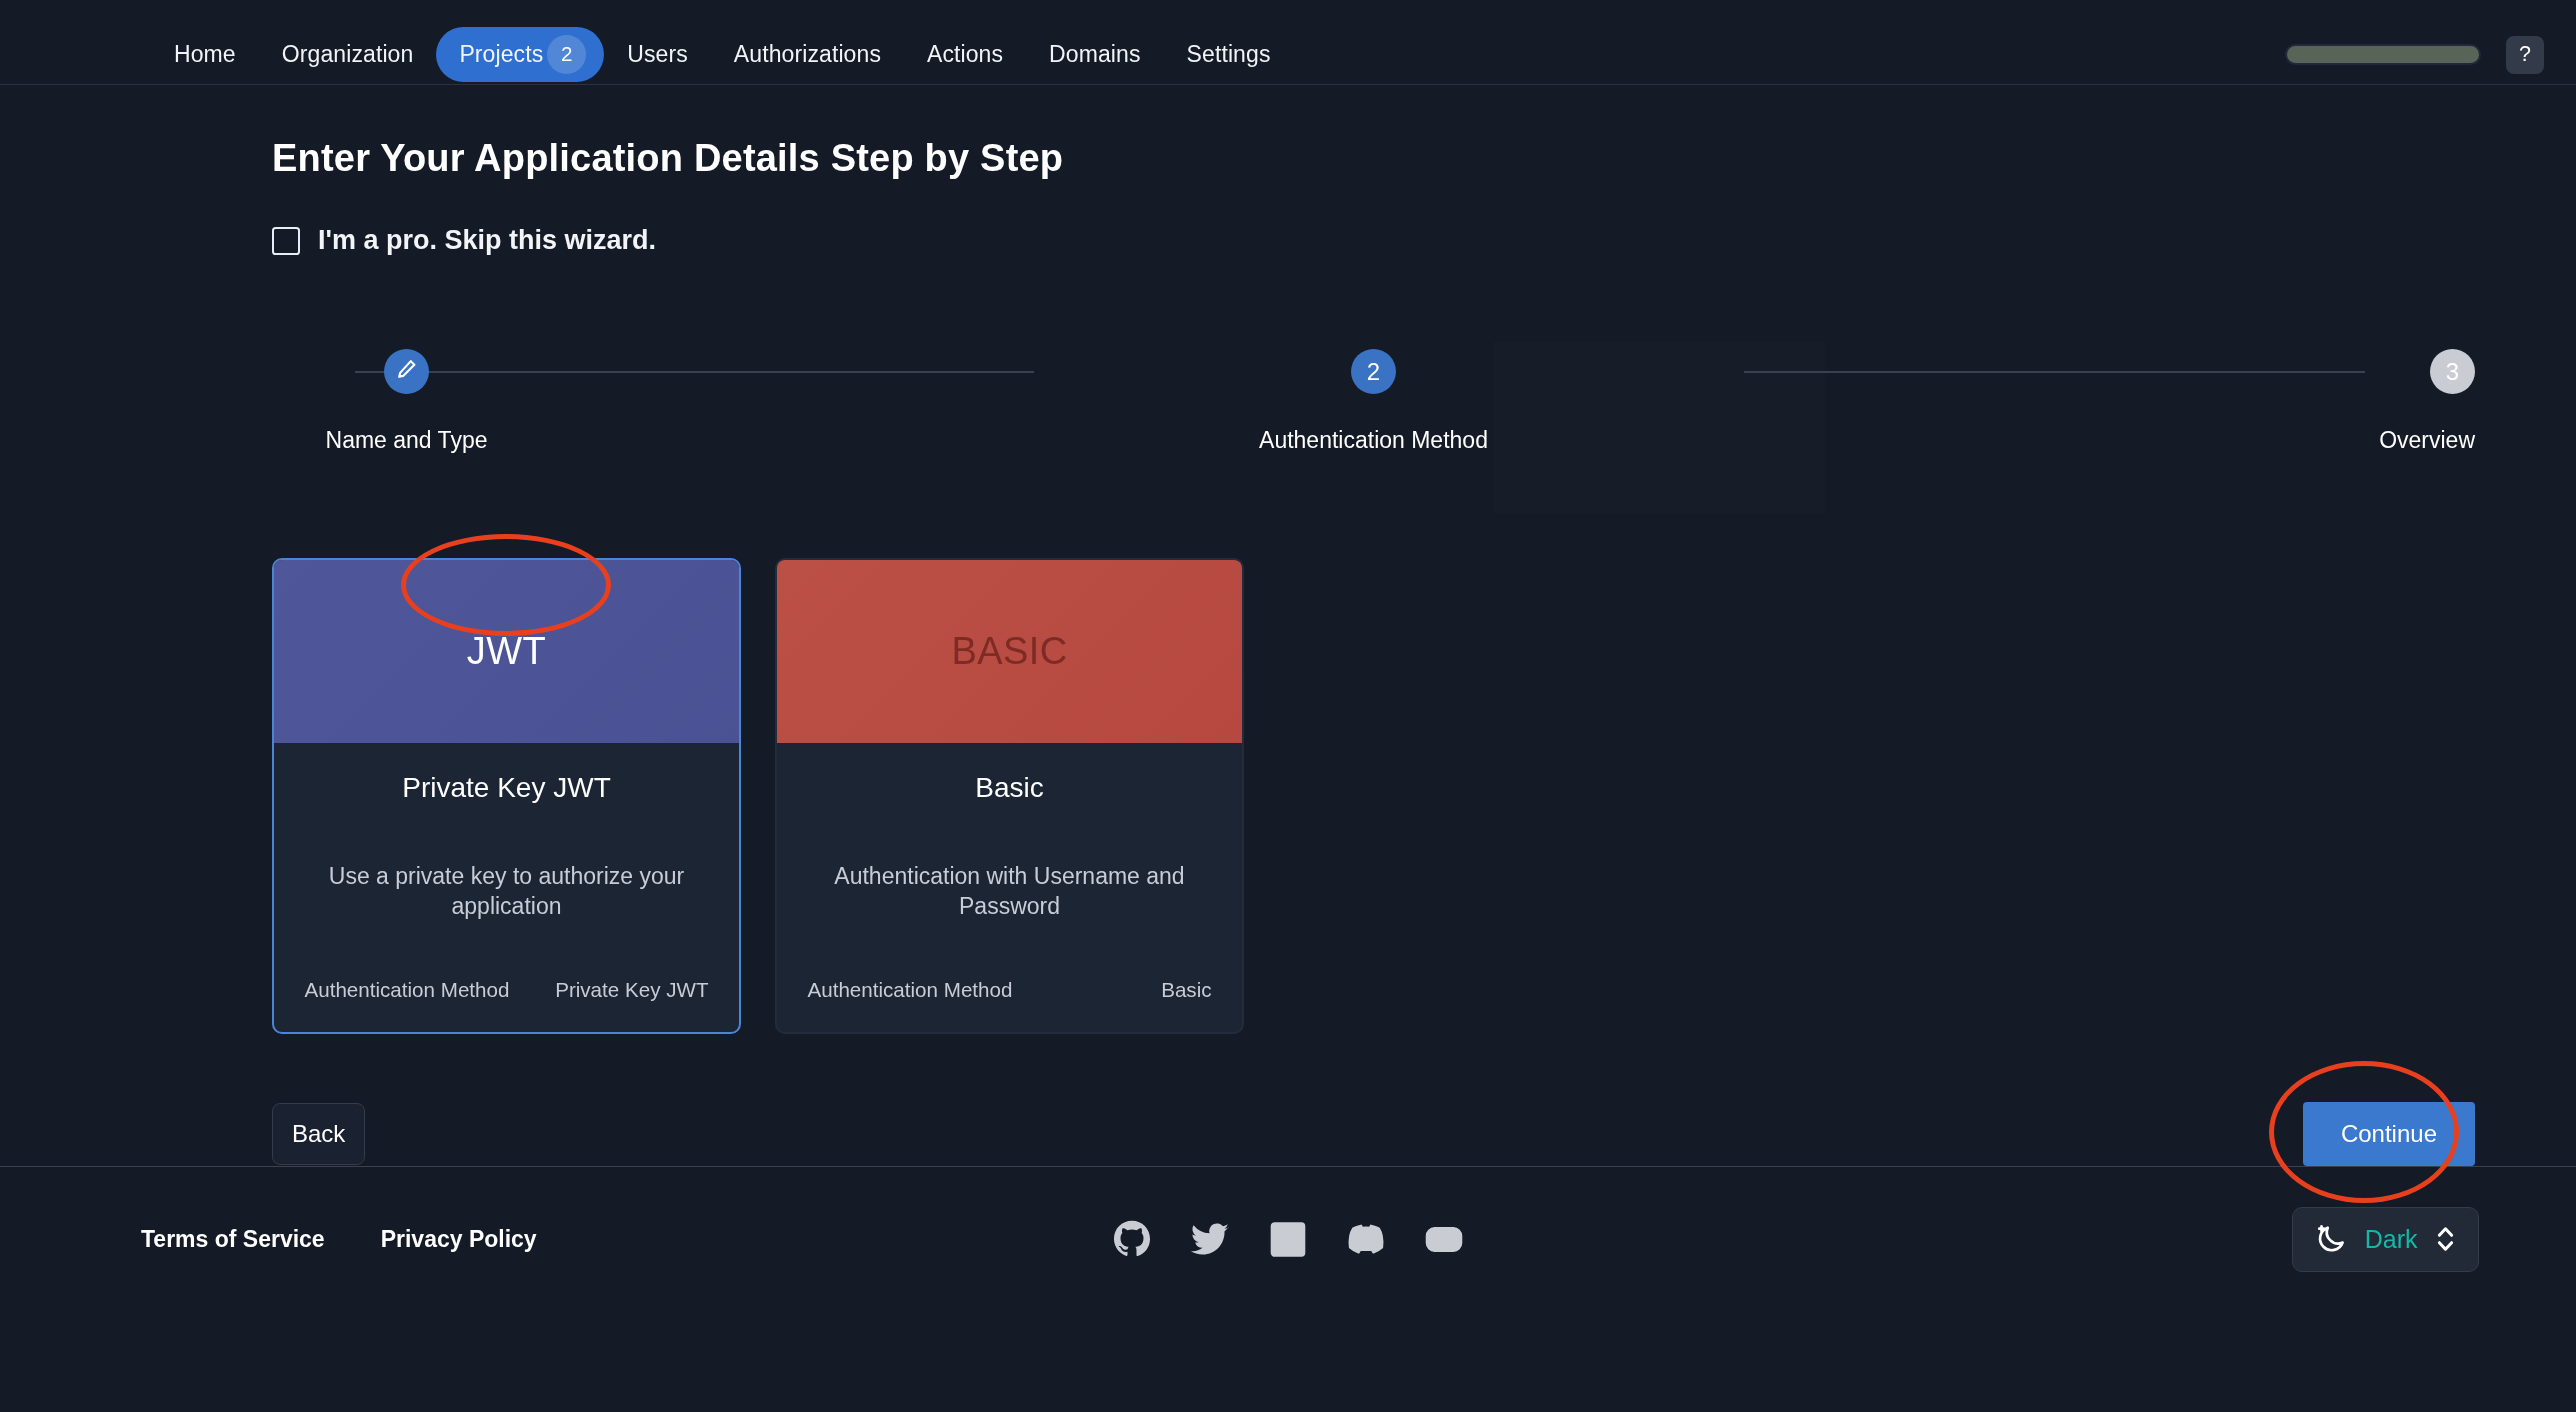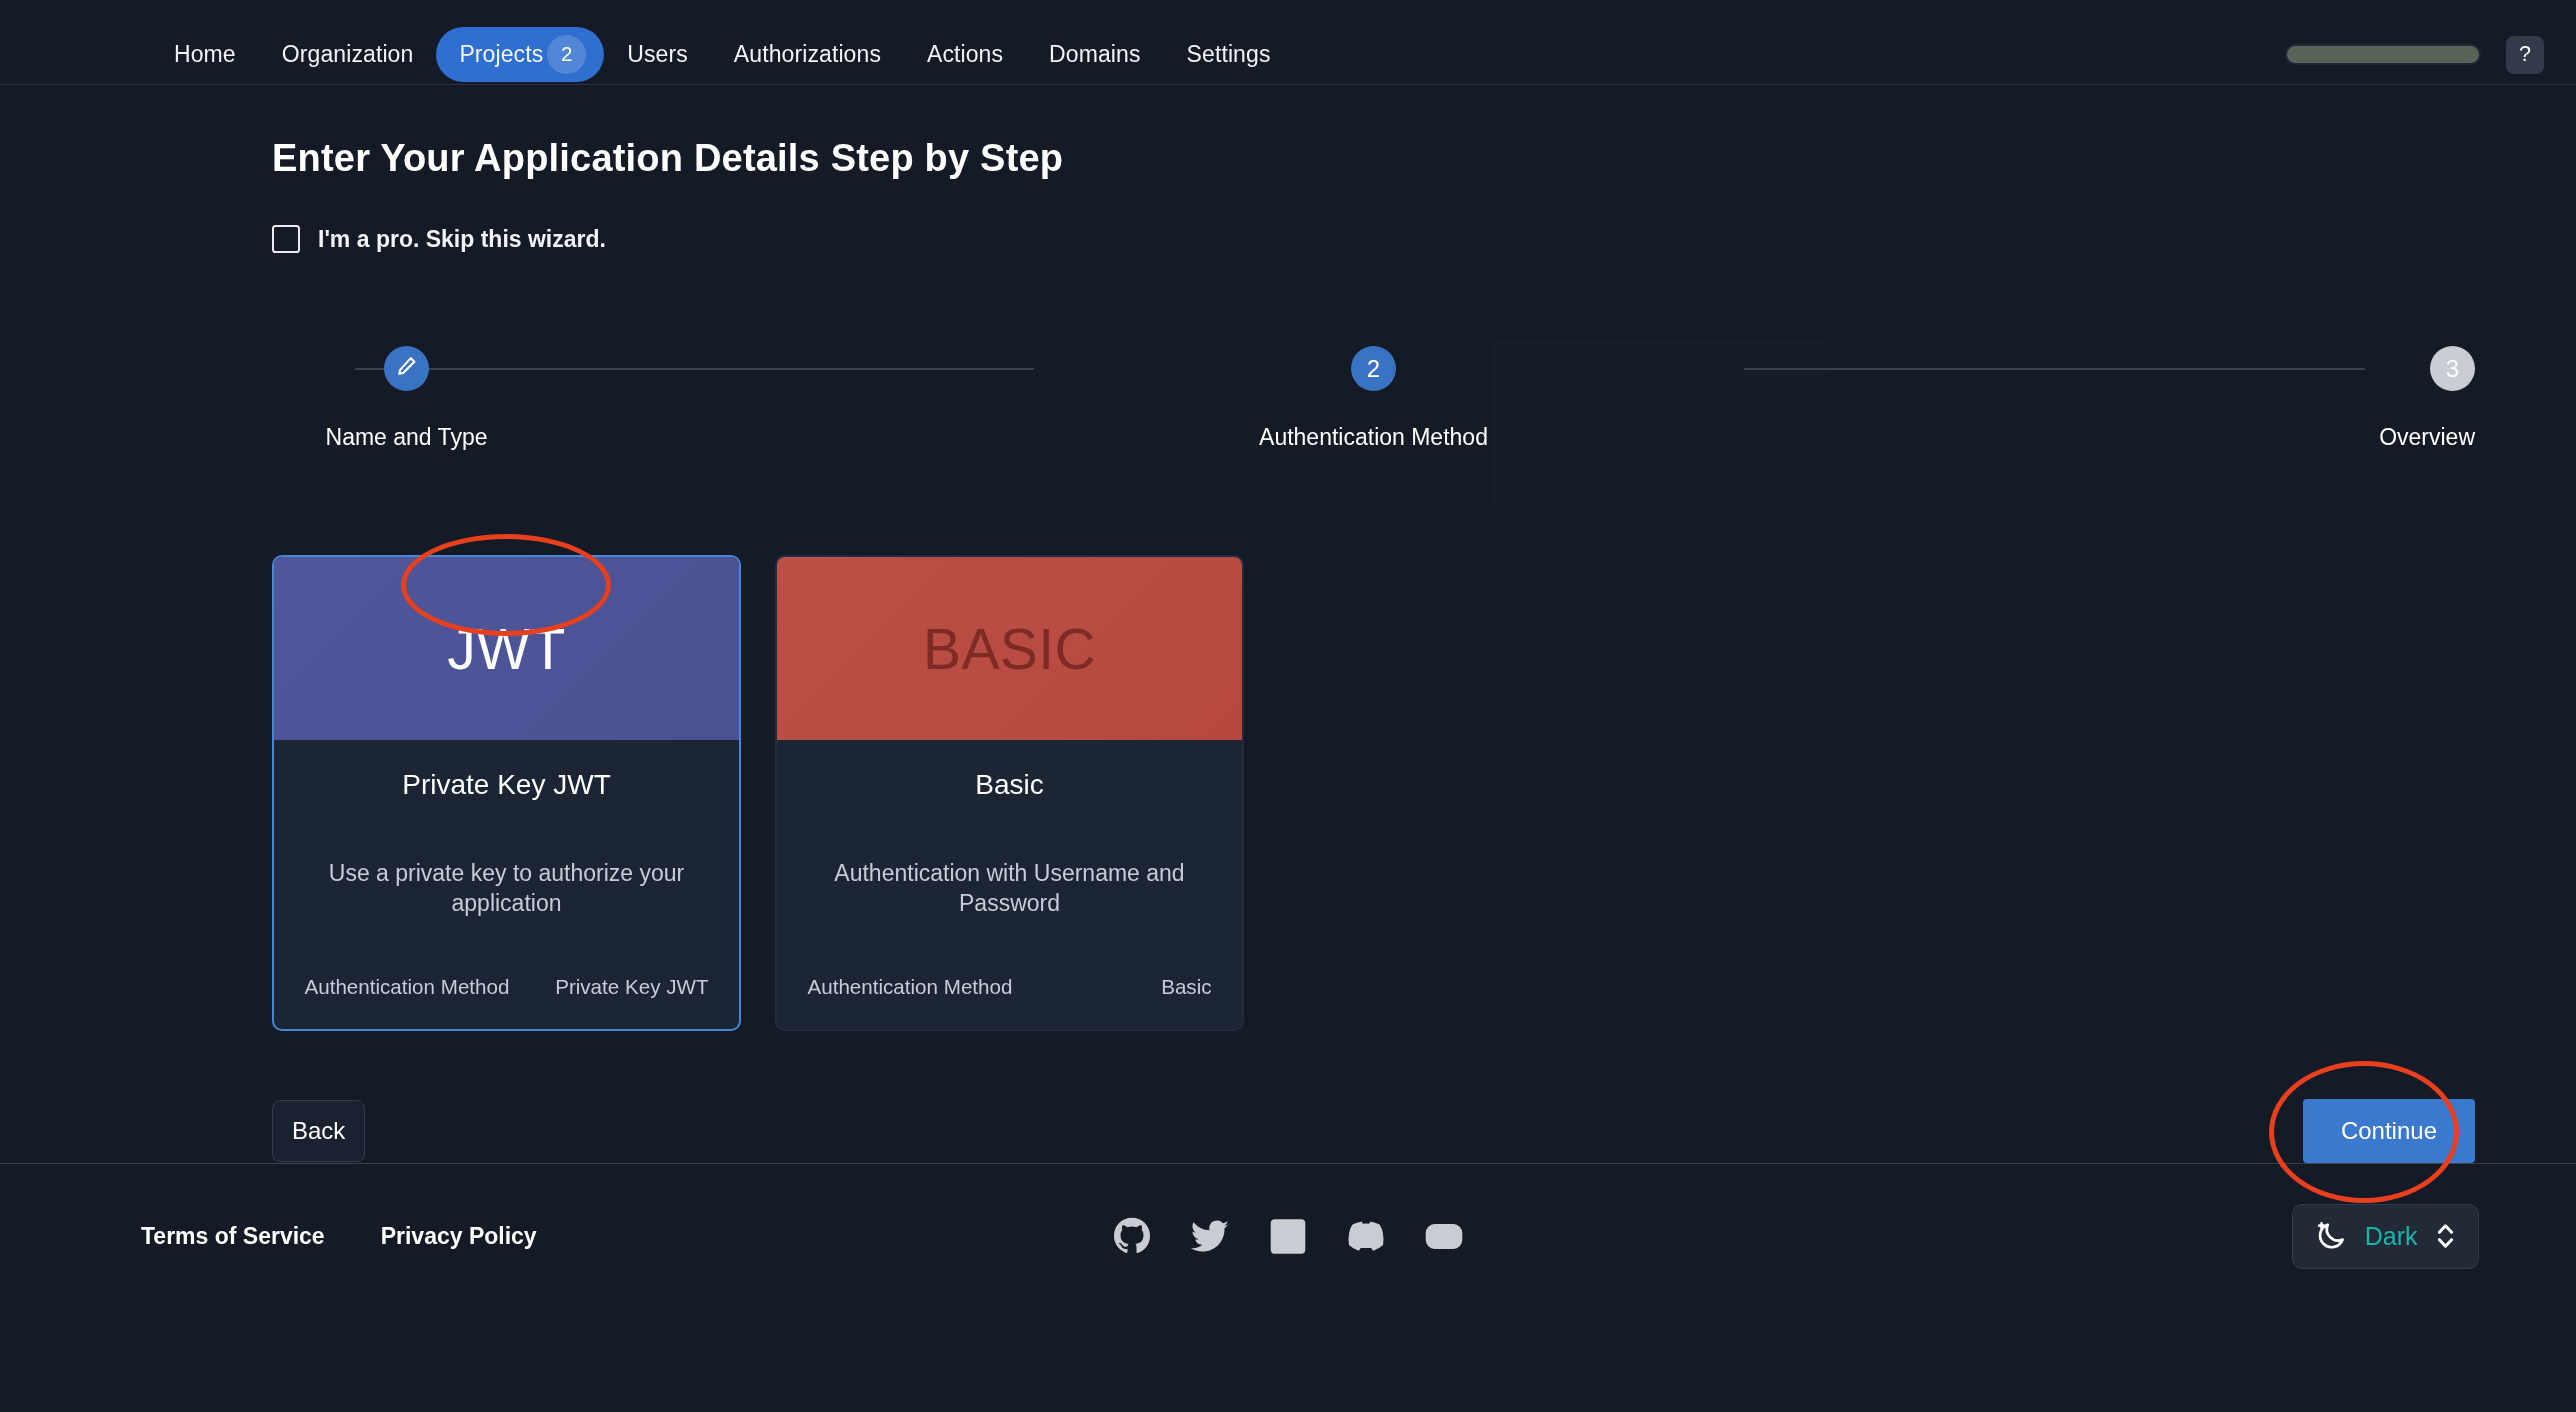--- a/index.html
+++ b/index.html
@@ -121,21 +121,21 @@
     width: 28px;
     height: 28px;
     border: 2.7px solid #e9ecf2;
     border-radius: 3.6px;
     background: transparent;
     cursor: pointer;
     flex: 0 0 auto;
   }
   .skip-label {
     color: #f2f4f8;
-    font-size: 23px;
+    font-size: 27px;
     font-weight: bold;
   }
 
   
   .stepper-wrap {
     position: relative;
     margin-top: 93px;
     margin-right: 101px;
     height: 153px;
   }
@@ -216,21 +216,21 @@
     border: 2.7px solid #4a86d8;
   }
   .card.unselected {
     border: 2.7px solid #232c3c;
   }
   .card-banner {
     height: 183px;
     display: flex;
     align-items: center;
     justify-content: center;
-    font-size: 57px;
+    font-size: 38px;
     letter-spacing: 0.4px;
   }
   .banner-jwt {
     background: linear-gradient(135deg, #4f5699 0%, #4b5294 100%);
     color: #ffffff;
   }
   .banner-basic {
     background: linear-gradient(135deg, #bb5046 0%, #b6483f 100%);
     color: #7d2b24;
   }

